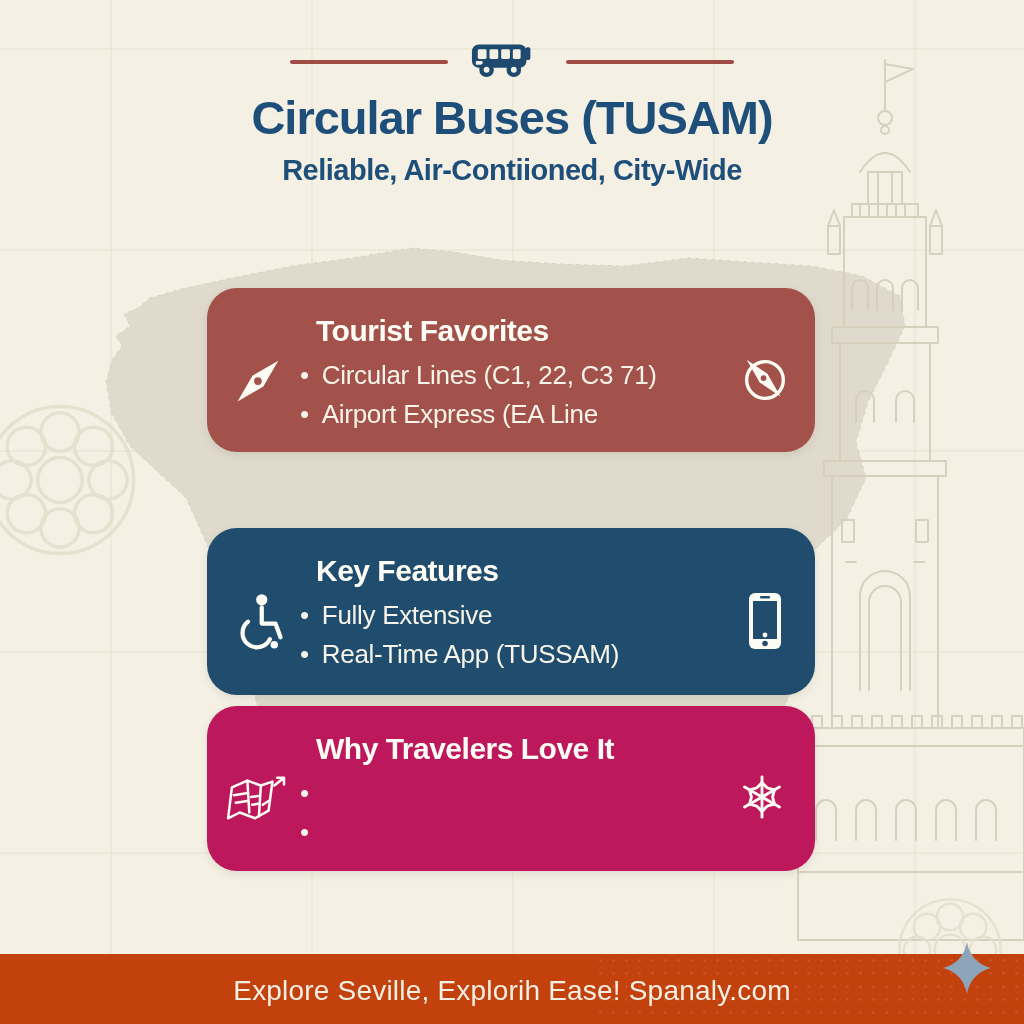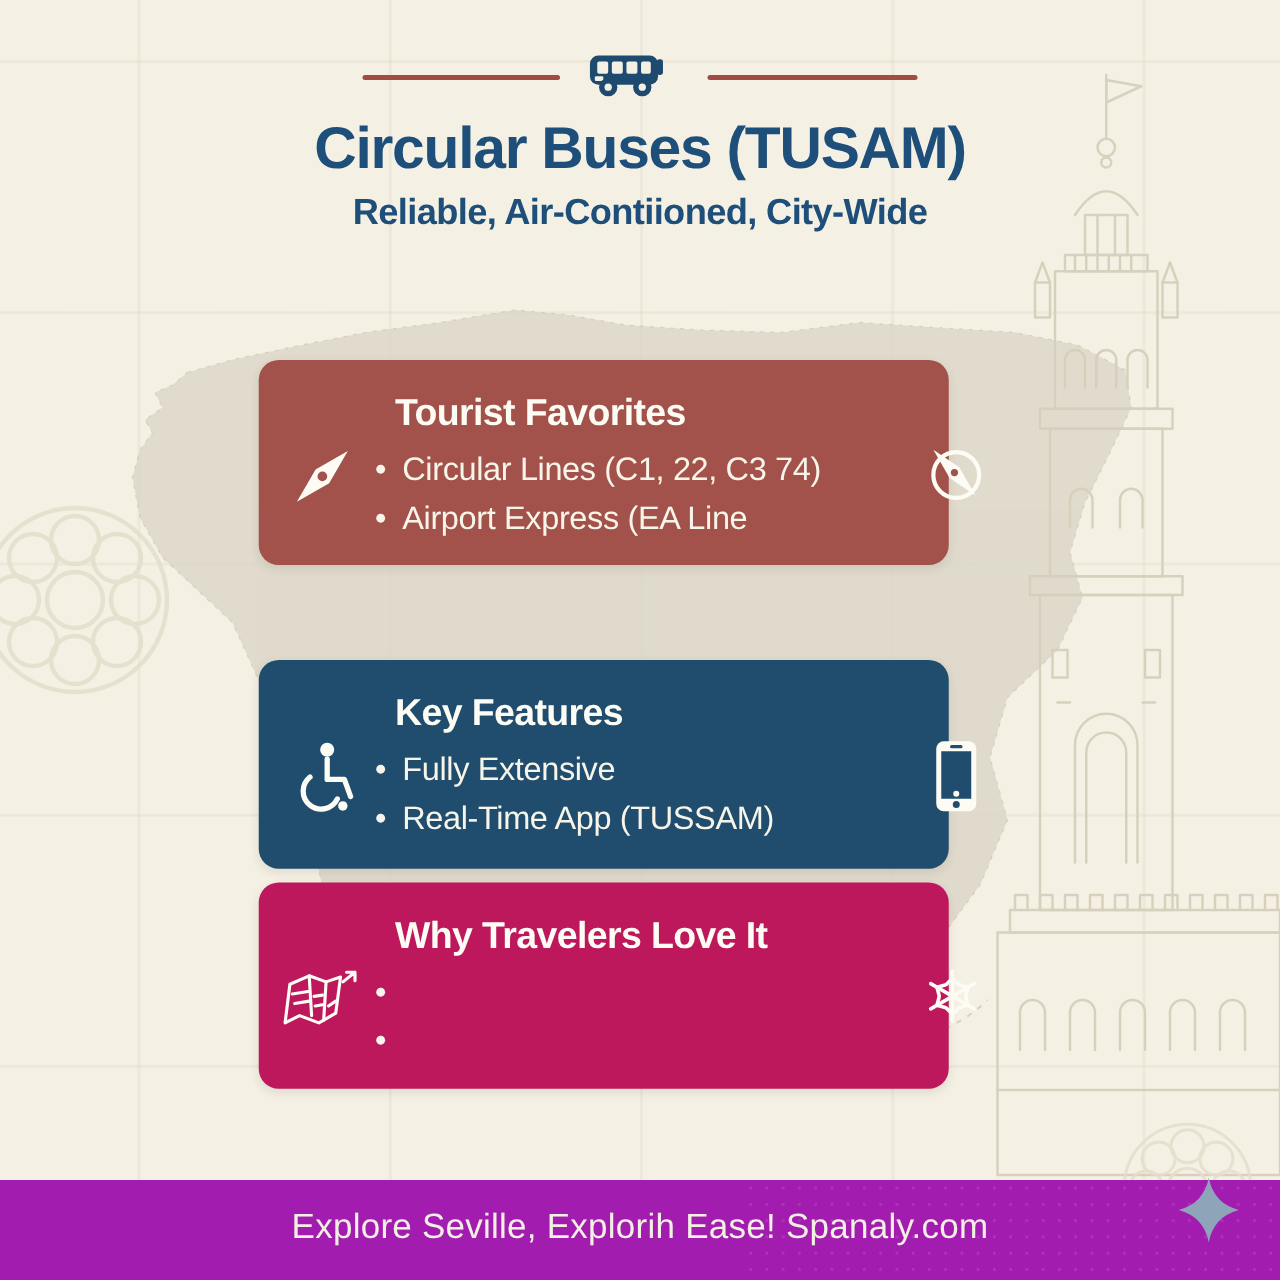--- a/index.html
+++ b/index.html
@@ -28,40 +28,40 @@
   .title{
     margin:8px 0 0 0;font-size:47px;line-height:52px;font-weight:bold;
     color:#1e4e7a;letter-spacing:-1px;
   }
   .subtitle{
     margin:8px 0 0 0;font-size:29px;line-height:36px;font-weight:bold;
     color:#1e4e7a;letter-spacing:-.5px;
   }
   
   .card{
-    position:absolute;left:207px;width:552px;border-radius:16px;z-index:2;
+    position:absolute;left:207px;width:608px;border-radius:30px;z-index:2;
     box-shadow:0 3px 8px rgba(60,50,40,.10);
   }
   .card1{top:288px;height:164px;background:#a2524a;}
   .card2{top:496px;height:167px;background:#204d6e;margin-top:32px;}
   .card3{top:706px;height:165px;background:#be185d;}
   .card-text{position:absolute;left:93px;top:26px;}
   .card-heading{
     margin:0 0 8px 16px;font-size:30px;line-height:34px;font-weight:bold;
     color:#fdfcf4;letter-spacing:-.5px;
   }
   .card-list{list-style:none;margin:0;padding:0;}
   .card-list li{
     display:flex;gap:13px;font-size:26px;line-height:39px;
     color:#f7f4e9;letter-spacing:-.3px;
   }
   .icon{position:absolute;}
   
   .footer{
-    position:absolute;left:0;right:0;bottom:0;height:80px;background:#a21caf;z-index:2;margin-top:20px;
+    position:absolute;left:0;right:0;bottom:0;height:70px;background:#c2410c;z-index:2;margin-top:20px;
   }
   .footer-dots{
     position:absolute;right:0;top:0;width:42%;height:100%;
     background-image:radial-gradient(rgba(255,255,255,.10) 1.3px, transparent 1.5px);
     background-size:13px 13px;
   }
   .footer-tagline{
     position:relative;text-align:center;line-height:73px;font-size:28px;
     color:#f2efe3;letter-spacing:.2px;
   }
@@ -181,21 +181,21 @@
       <svg width="62" height="62" viewBox="0 0 56 56">
         <polygon points="45.4,10.6 31.9,33.9 8.6,47.4 22.1,24.1" fill="#fdfcf4"></polygon>
         <circle cx="27" cy="29" r="3.5" fill="#a2524a"></circle>
       </svg>
     </span>
     <div class="card-text">
       <h3 class="card-heading">Tourist Favorites</h3>
       <ul class="card-list">
         <li>
           <span>•</span>
-          <span>Circular Lines (C1, 22, C3 74)</span>
+          <span>Circular Lines (C1, 22, C3 71)</span>
         </li>
         <li>
           <span>•</span>
           <span>Airport Express (EA Line</span>
         </li>
       </ul>
     </div>
     <span class="icon" style="left:531px;top:65px;">
       <svg width="54" height="54" viewBox="0 0 56 56">
         <circle cx="28" cy="28" r="19" fill="none" stroke="#fdfcf4" stroke-width="3.5"></circle>

